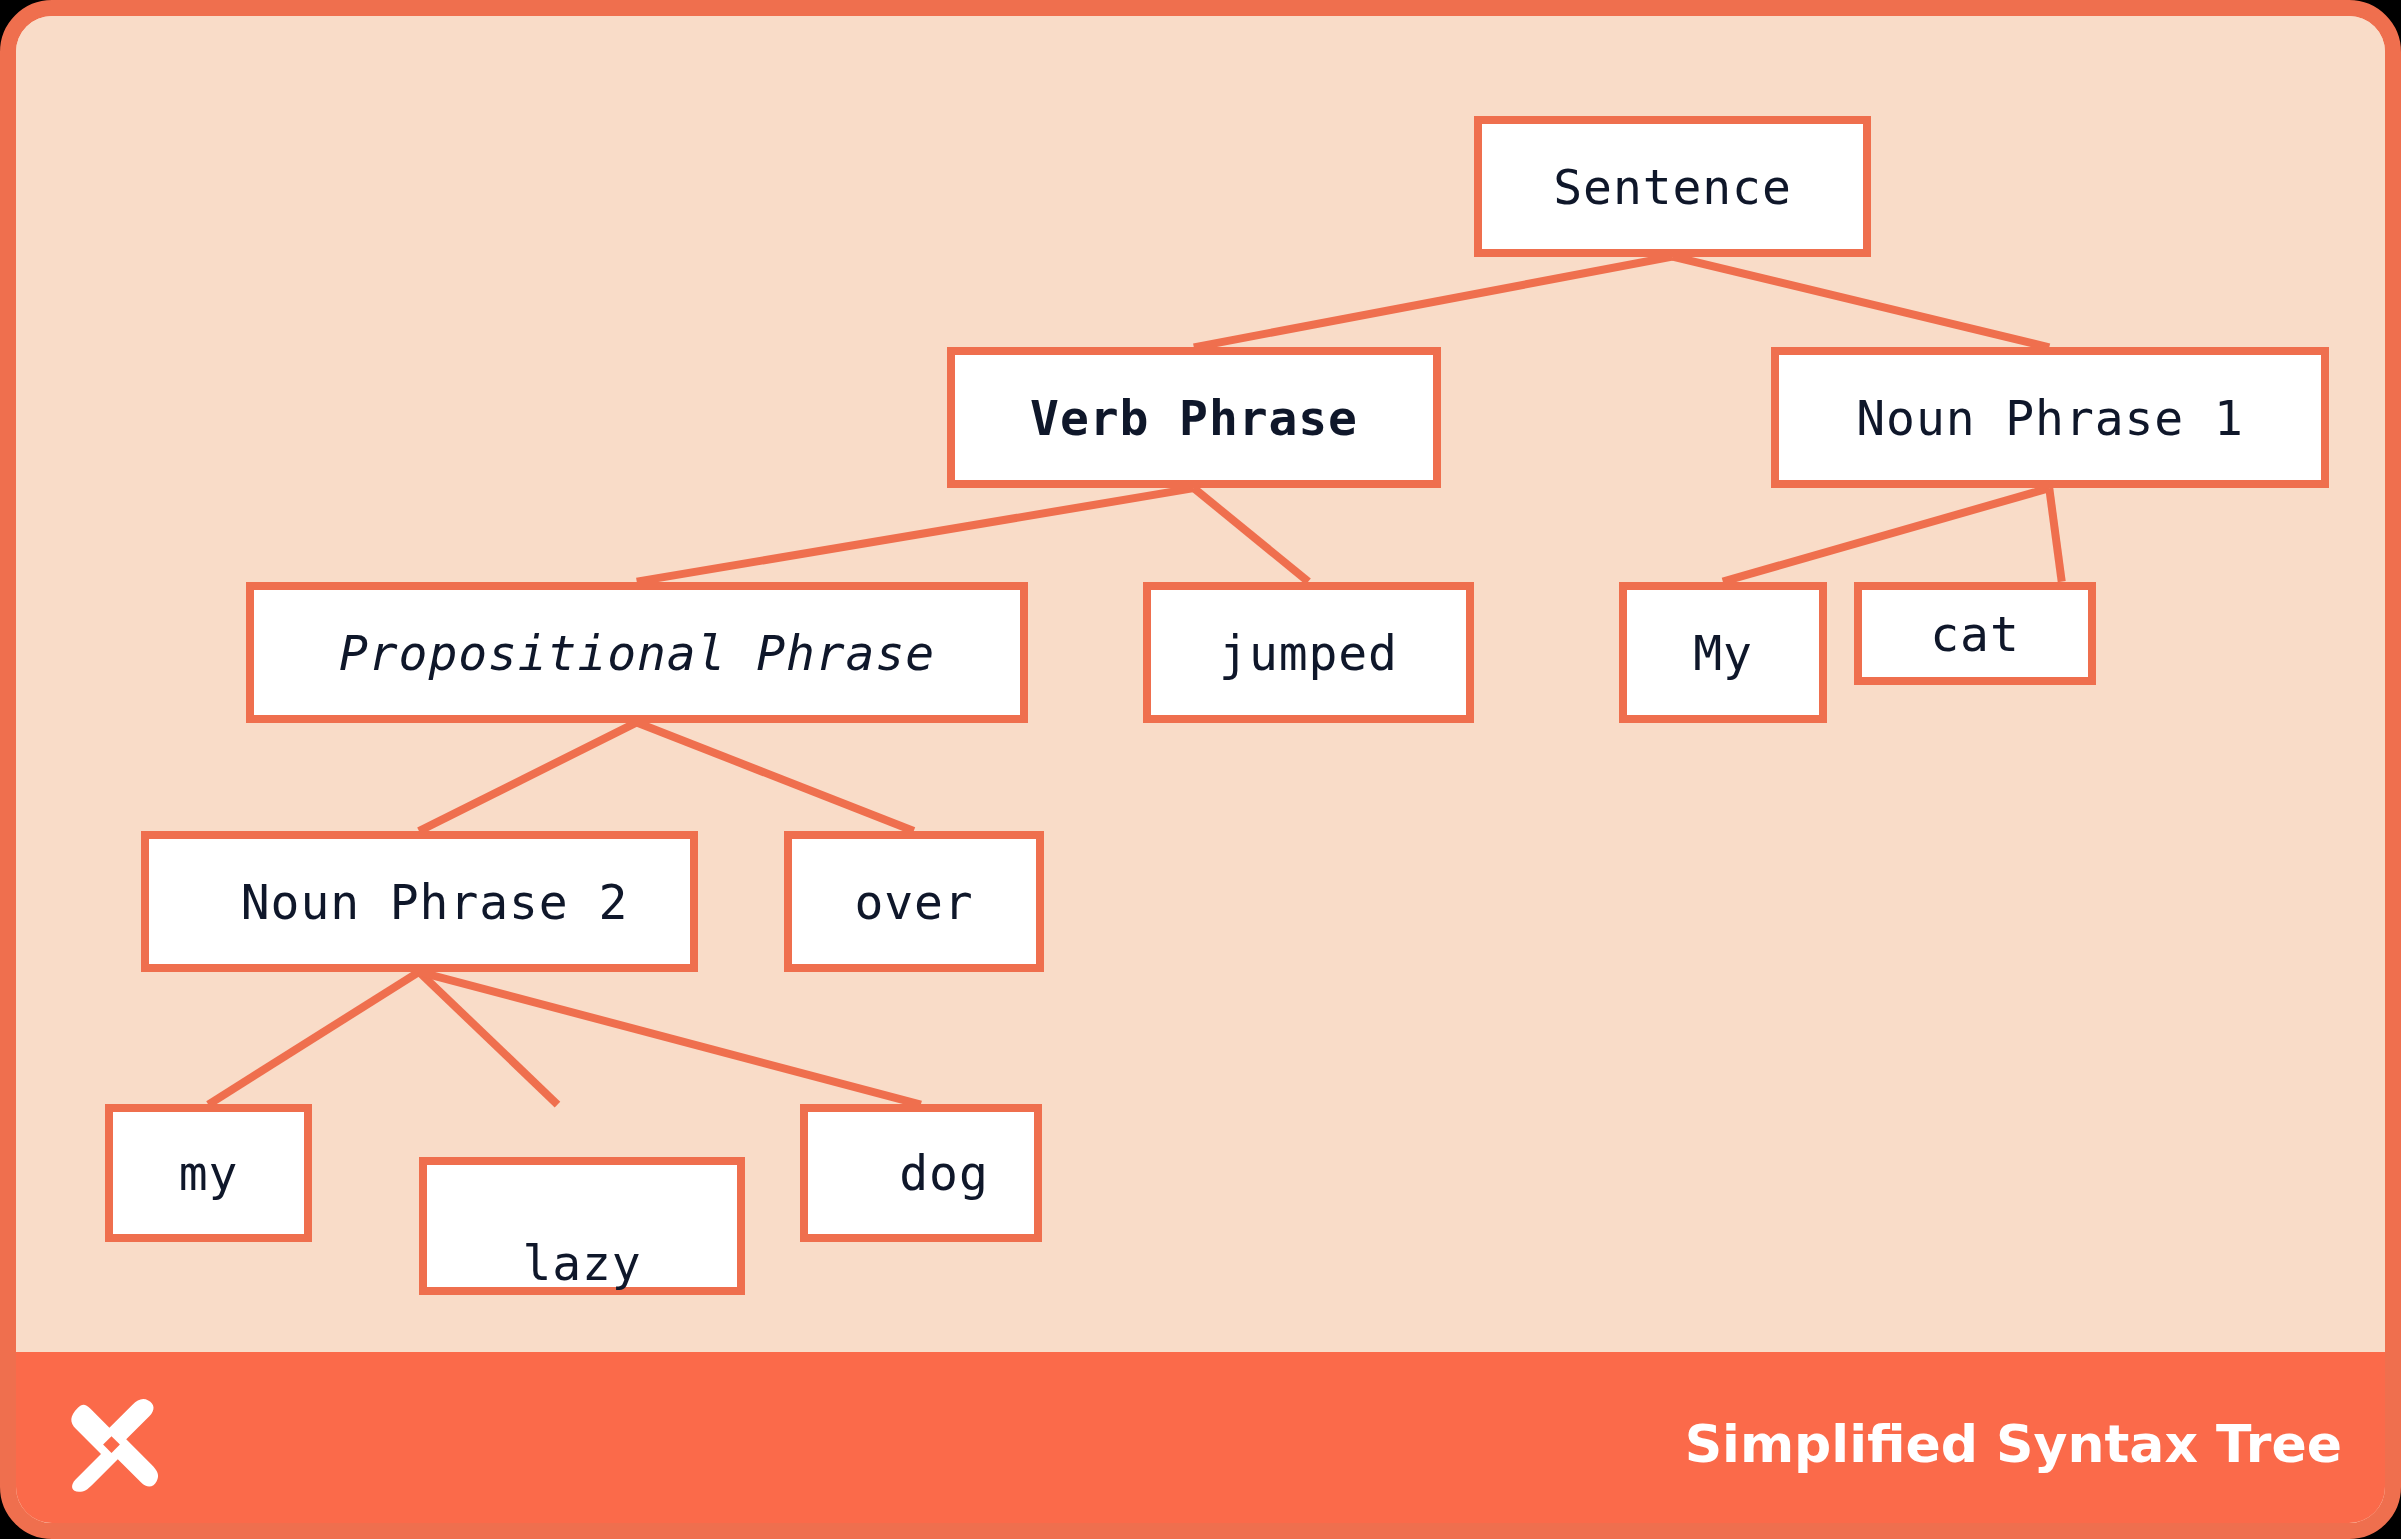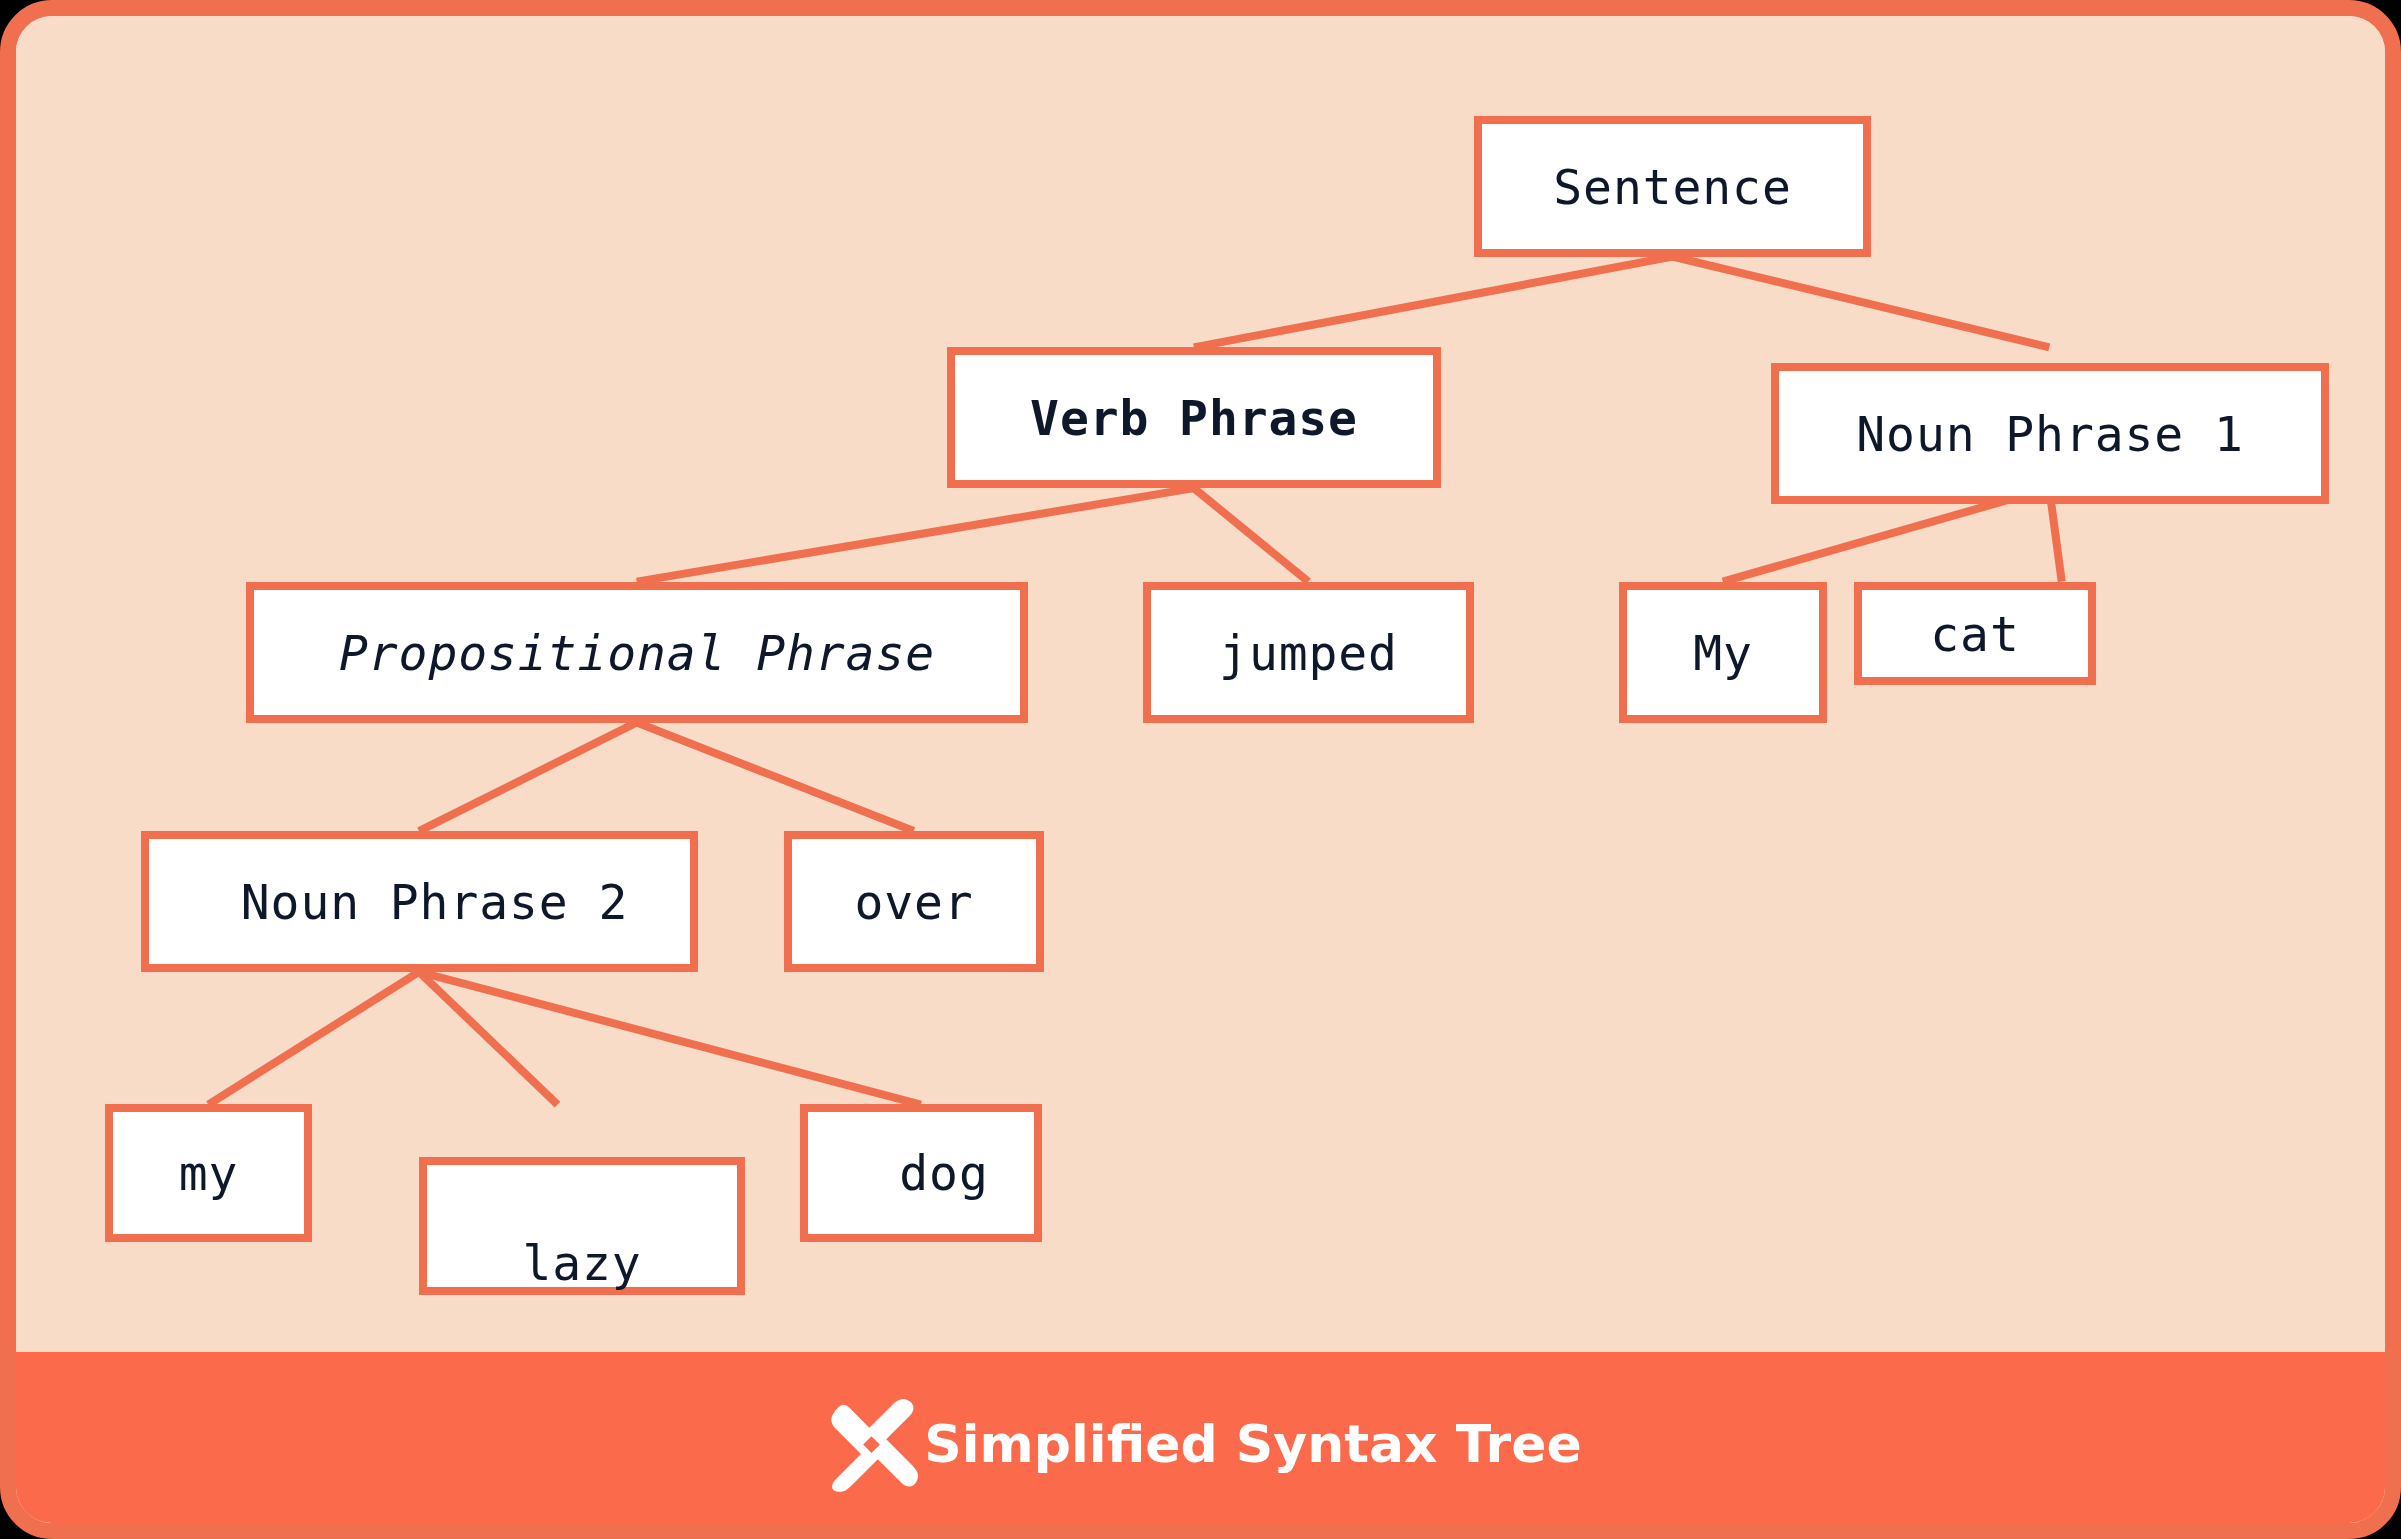--- a/index.html
+++ b/index.html
@@ -65,21 +65,21 @@
   
   #footer-bar {
     position: absolute;
     left: 0px;
     bottom: 0px;
     width: 2369px;
     height: 171px;
     background: #FB6A4A;
     display: flex;
     align-items: center;
-    justify-content: center;
+    justify-content: space-between;
     padding: 12px 43px 0 43px;
     box-sizing: border-box;
   }
   #footer-title {
     font-family: "DejaVu Sans", sans-serif;
     color: #FFFFFF;
     font-size: 52px;
     font-weight: bold;
     letter-spacing: 0px;
     white-space: nowrap;
@@ -110,21 +110,21 @@
           <line x1="452.5" y1="1073" x2="608" y2="1222" stroke="#EF6F4E" stroke-width="9" stroke-linecap="butt"></line>
           <line x1="452.5" y1="1073" x2="1016" y2="1222" stroke="#EF6F4E" stroke-width="9" stroke-linecap="butt"></line>
         </svg>
       <div id="node-layer">
           <div class="node-box" style="left: 1458px; top: 100px; width: 397px; height: 141px;">
             <span class="node-label">Sentence</span>
           </div>
           <div class="node-box" style="left: 931px; top: 331px; width: 494px; height: 141px; font-weight: bold;">
             <span class="node-label">Verb Phrase</span>
           </div>
-          <div class="node-box" style="left: 1755px; top: 331px; width: 558px; height: 141px; margin-top: 16px;">
+          <div class="node-box" style="left: 1755px; top: 331px; width: 558px; height: 141px;">
             <span class="node-label">Noun Phrase 1</span>
           </div>
           <div class="node-box" style="left: 230px; top: 566px; width: 782px; height: 141px; font-style: italic;">
             <span class="node-label">Propositional Phrase</span>
           </div>
           <div class="node-box" style="left: 1127px; top: 566px; width: 331px; height: 141px; text-align: right;">
             <span class="node-label">jumped</span>
           </div>
           <div class="node-box" style="left: 1603px; top: 566px; width: 208px; height: 141px;">
             <span class="node-label">My</span>

